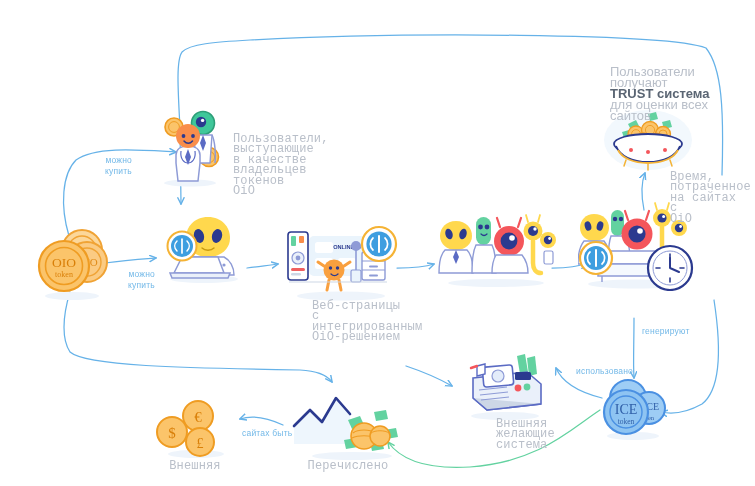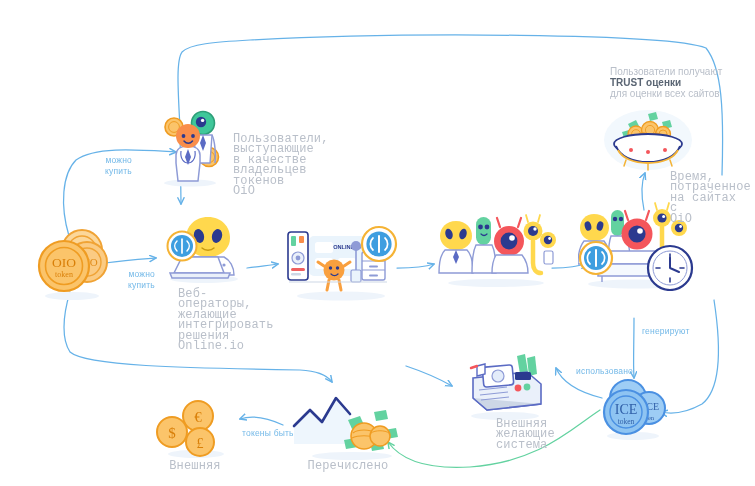--- a/index.html
+++ b/index.html
@@ -5,21 +5,21 @@
   html,body{margin:0;padding:0;background:#ffffff;}
   body{width:755px;height:486px;overflow:hidden;
        font-family:"Liberation Sans","DejaVu Sans",sans-serif;
        -webkit-font-smoothing:antialiased;}
   #stage{position:relative;width:755px;height:486px;background:#fff;}
   svg.layer{position:absolute;left:0;top:0;width:755px;height:486px;pointer-events:none;}
   .lbl{position:absolute;color:#b9bfc9;font-size:12px;line-height:10.4px;letter-spacing:.15px;font-family:Liberation Mono, monospace;}
   .lbl.c{text-align:center;}
   .arrowlbl{position:absolute;color:#74b9e8;font-size:8.5px;line-height:11px;letter-spacing:.2px;}
   .arrowlbl.c{text-align:right;}
-  .tlabel{position:absolute;color:#b9bfc9;font-size:10px;line-height:11px;}
+  .tlabel{position:absolute;color:#b9bfc9;font-size:13px;line-height:11px;}
   .tlabel b{color:#5a6573;font-weight:bold;}
   .art{position:absolute;}
 </style>
 </head>
 <body>
 
 <div id="stage">
 
   <svg class="layer" viewBox="0 0 755 486">
     <defs>
@@ -329,39 +329,39 @@
     <circle cx="46" cy="18" r="15" fill="#fbc46a" stroke="#ef9c22" stroke-width="2"></circle>
     <text x="46" y="24" font-size="15" fill="#d97f08" text-anchor="middle" font-family="Liberation Serif, serif">€</text>
     <circle cx="20" cy="34" r="15" fill="#fbc46a" stroke="#ef9c22" stroke-width="2"></circle>
     <text x="20" y="40" font-size="15" fill="#d97f08" text-anchor="middle" font-family="Liberation Serif, serif">$</text>
     <circle cx="48" cy="44" r="14" fill="#fbc46a" stroke="#ef9c22" stroke-width="2"></circle>
     <text x="48" y="50" font-size="14" fill="#d97f08" text-anchor="middle" font-family="Liberation Serif, serif">£</text>
   </svg>
 
   <div class="tlabel" style="left:610px;top:66px;width:140px;">
     <div>Пользователи получают</div>
-    <div><b>TRUST оценки</b></div>
+    <div><b>TRUST система</b></div>
     <div>для оценки всех сайтов</div>
   </div>
 
   <div class="lbl" style="left:233px;top:134px;width:74px;">
     <div>Пользователи,</div>
     <div>выступающие</div>
     <div>в качестве</div>
     <div>владельцев</div>
     <div>токенов OiO</div>
   </div>
 
-  <div class="lbl" style="left:178px;top:289px;width:92px;">
-    <div>Веб-операторы,</div>
-    <div>желающие</div>
-    <div>интегрировать</div>
-    <div>решения Online.io</div>
-  </div>
-
+
+  <div class="lbl" style="left:312px;top:301px;width:94px;">
+    <div>Веб-страницы</div>
+    <div>с</div>
+    <div>интегрированным</div>
+    <div>OiO-решением</div>
+  </div>
 
 
   <div class="lbl" style="left:670px;top:172px;width:72px;">
     <div>Время,</div>
     <div>потраченное</div>
     <div>на сайтах с</div>
     <div>OiO</div>
   </div>
 
   <div class="lbl" style="left:496px;top:419px;width:70px;">
@@ -381,15 +381,15 @@
 
   <div class="arrowlbl c" style="left:95px;top:269px;width:60px;">
     <div>можно</div>
     <div>купить</div>
   </div>
 
   <div class="arrowlbl" style="left:642px;top:326px;text-align:right;">генерируют</div>
 
   <div class="arrowlbl" style="left:576px;top:366px;">использовано</div>
 
-  <div class="arrowlbl" style="left:242px;top:428px;">токены быть</div>
+  <div class="arrowlbl" style="left:242px;top:428px;">сайтах быть</div>
 
 </div>
 
 </body></html>

